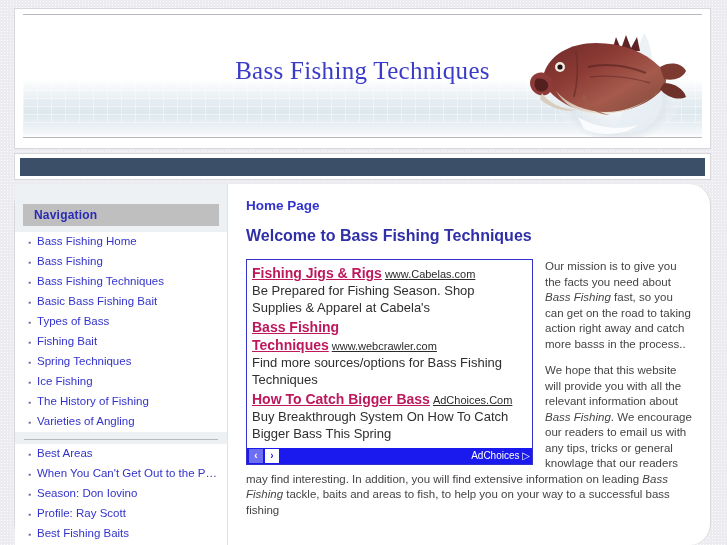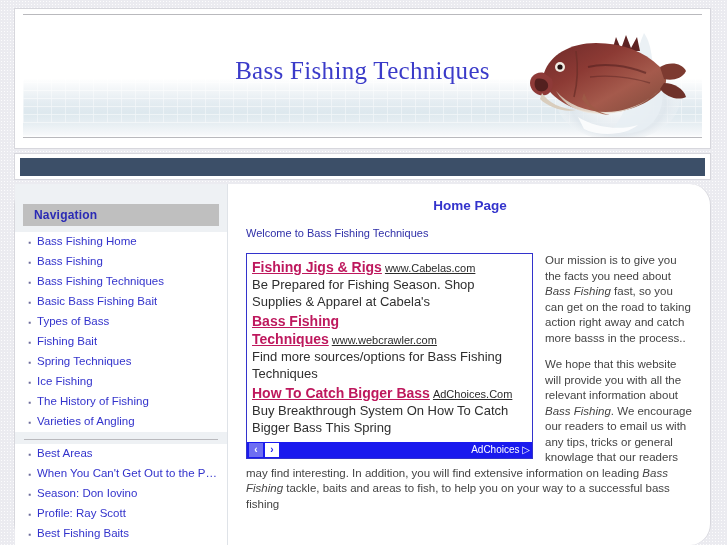--- a/index.html
+++ b/index.html
@@ -191,26 +191,25 @@
     box-sizing: border-box;
     position: relative;
     overflow: hidden;
   }
   .page-title {
     color: #3333cc;
     font-size: 13.5px;
     font-weight: bold;
     margin: 0 0 14px 0;
     font-family: "Liberation Sans", sans-serif;
-    text-align: center;
   }
   .welcome {
     color: #2f2fa8;
-    font-size: 11px;
-    font-weight: normal;
+    font-size: 16px;
+    font-weight: bold;
     margin: 0 0 14px 0;
   }
   .intro-text {
     font-size: 11.5px;
     line-height: 15.5px;
     color: #444;
     text-align: left;
   }
   .intro-text em { font-style: italic; }
   .intro-text p { margin: 0 0 11px 0; }

